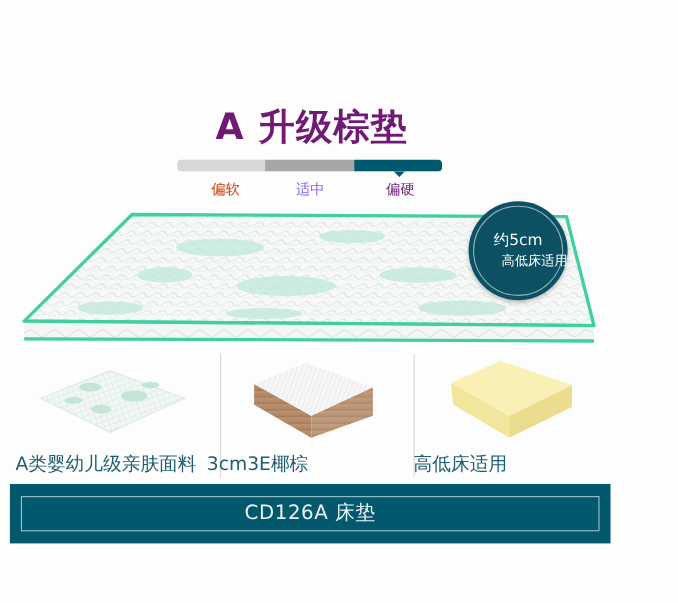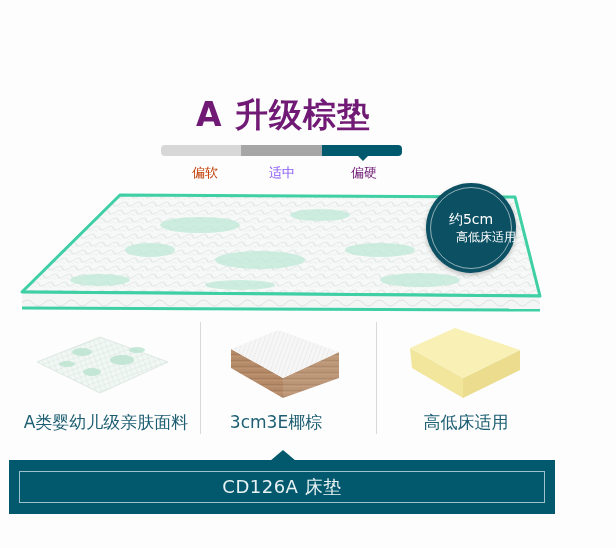--- a/index.html
+++ b/index.html
@@ -31,24 +31,24 @@
     border: 1px solid rgba(255,255,255,0.55); border-radius: 50%;
   }
   .badge-line1, .badge-line2 {
     position: absolute; left: 0; width: 100%; text-align: center; color: #ffffff;
   }
   .badge-line1 { top: 27px; font-size: 14px; line-height: 18px; }
   .badge-line2 { top: 46px; font-size: 12px; line-height: 16px; text-align: right; }
   .divider { top: 322px; width: 1px; height: 112px; background: #d9d9d9; }
   .feature-img { top: 322px; width: 180px; height: 85px; }
   .feature-label {
-    top: 410px; font-size: 17px; line-height: 24px; color: #1d5e72; text-align: center;
+    top: 410px; font-size: 17px; line-height: 24px; color: #1d5e72; 
   }
   .banner {
-    left: 9px; top: 460px; width: 546px; height: 54px; background: #02596d;
+    left: 9px; top: 440px; width: 546px; height: 54px; background: #02596d;
   }
   .banner-arrow {
     left: 270px; top: 450px; width: 0; height: 0;
     border-left: 13px solid transparent; border-right: 13px solid transparent;
     border-bottom: 11px solid #02596d;
   }
   .banner-inner {
     position: absolute; left: 10px; top: 11px; right: 10px; bottom: 11px;
     border: 1px solid #9cc3cc; display: flex; align-items: center; justify-content: center;
   }

